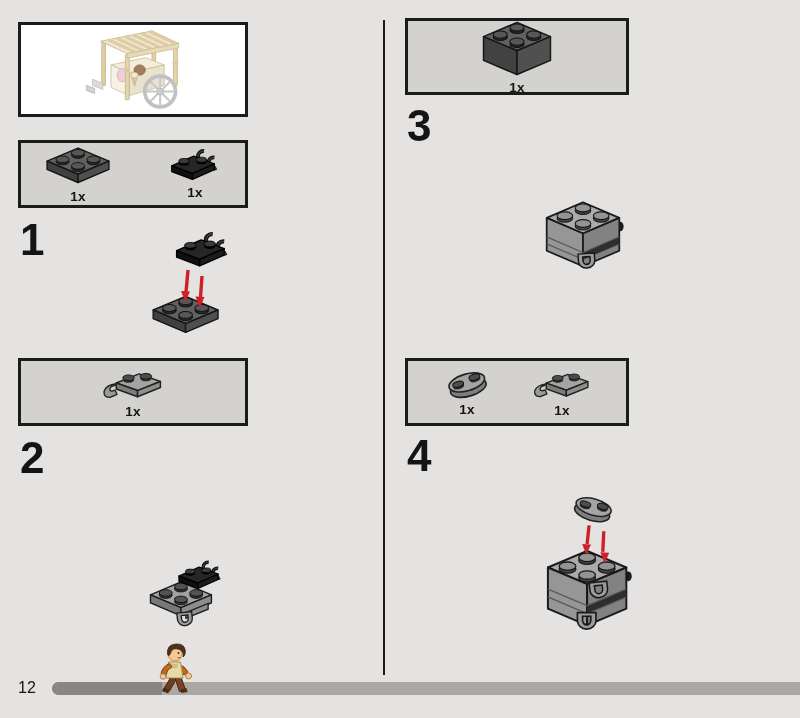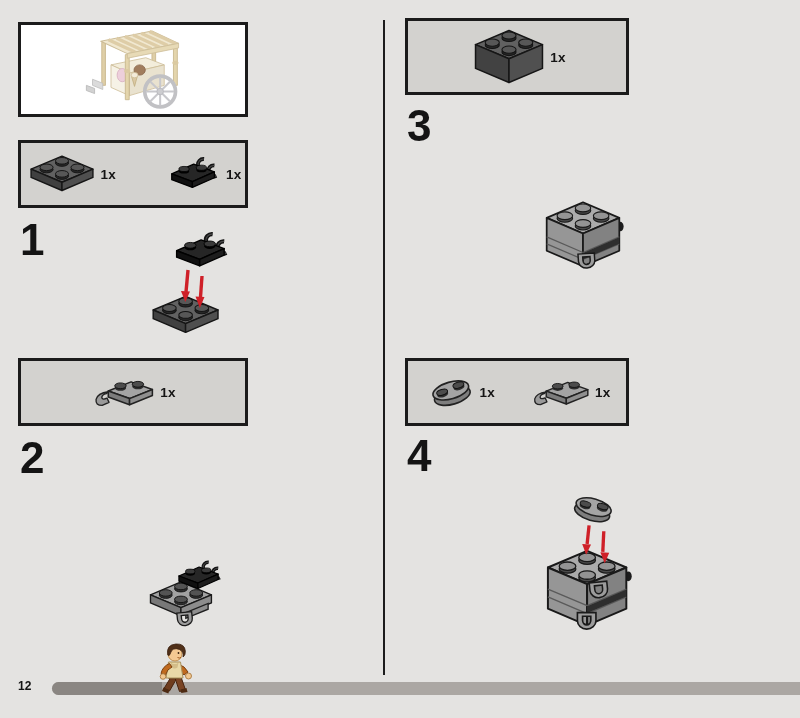--- a/index.html
+++ b/index.html
@@ -6,29 +6,29 @@
   html,body { background:#b9b9b9; }
   .page {
     position:relative; width:800px; height:718px; overflow:hidden;
     background:#e4e3e1; font-family:"Liberation Sans", sans-serif; color:#141414;
   }
   .panel {
     position:absolute; border:3px solid #1b1b1b; background:#d3d2cf;
     display:flex; align-items:center; justify-content:center; gap:48px;
   }
   .panel.preview { background:#ffffff; }
-  .part { display:flex; flex-direction:row; align-items:center; }
+  .part { display:flex; flex-direction:column; align-items:center; }
   .qty { font-size:13.5px; font-weight:bold; color:#141414; margin-top:1px; letter-spacing:0.3px; }
   .step-num {
     position:absolute; font-size:44px; font-weight:bold; line-height:1; color:#141414;
     letter-spacing:-1px;
   }
   .diagram { position:absolute; }
   .divider { position:absolute; left:383px; top:20px; width:2px; height:655px; background:#1c1c1c; }
-  .page-num { position:absolute; left:18px; top:679px; font-size:12px; font-weight:bold; }
+  .page-num { position:absolute; left:18px; top:679px; font-size:16px; font-weight:normal; }
   .progress-track {
     position:absolute; left:52px; top:682px; width:748px; height:13px;
     background:#aba7a3; border-radius:7px 0 0 7px;
   }
   .progress-fill {
     position:absolute; left:0; top:0; width:110px; height:13px;
     background:#8a8682; border-radius:7px 0 0 7px;
   }
   .minifig { position:absolute; left:151px; top:641px; width:46px; height:57px; z-index:3; }
   svg { display:block; }

